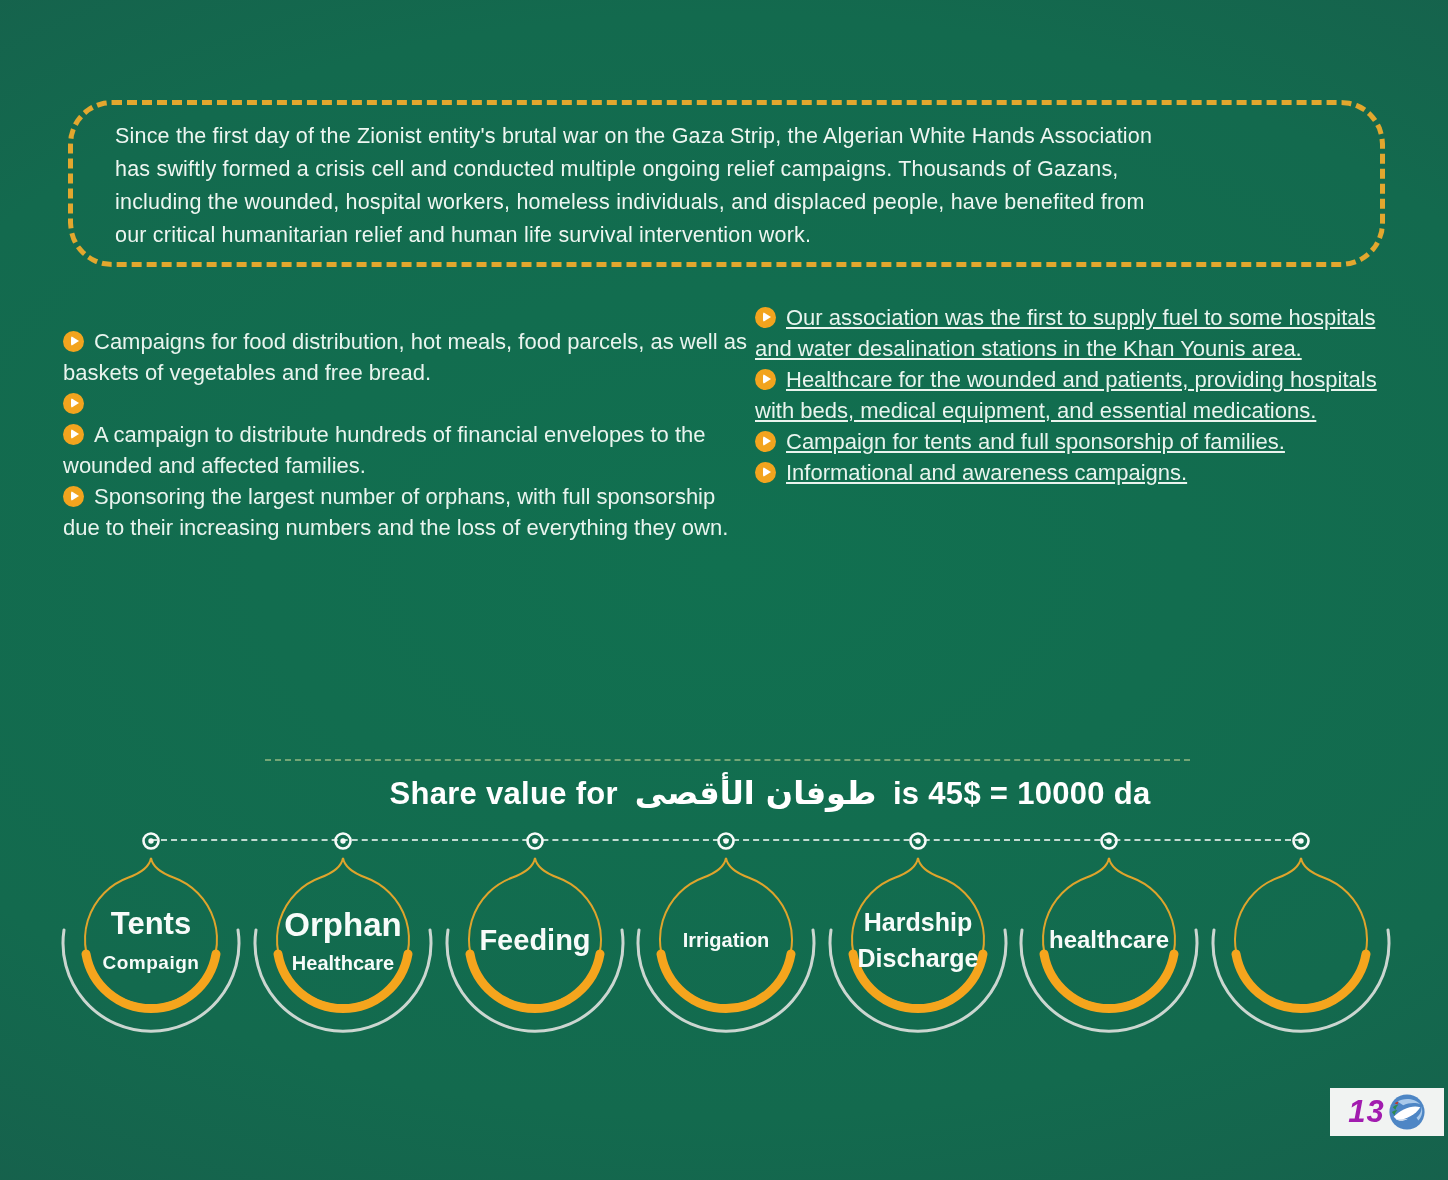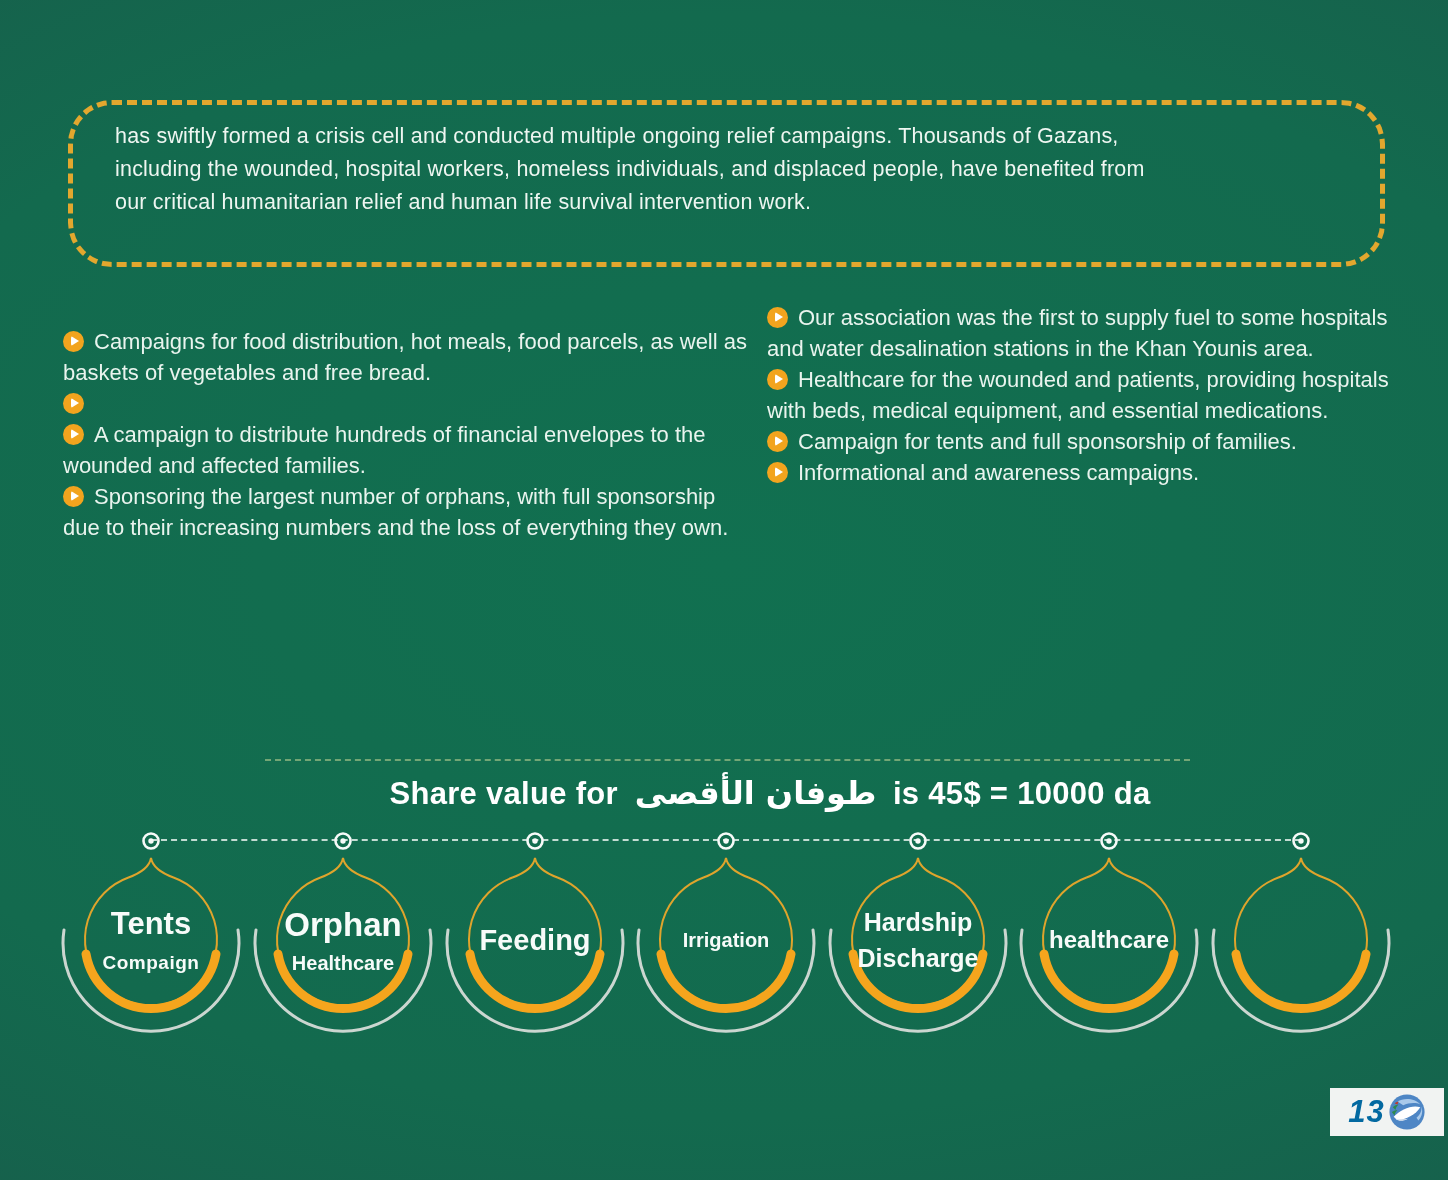--- a/index.html
+++ b/index.html
@@ -22,21 +22,21 @@
   }
   .intro-line{
     font-size:21.5px;line-height:33px;letter-spacing:.2px;
     color:#eef6f1;font-weight:400;white-space:nowrap;
   }
 
   
   .columns{position:absolute;left:0;top:302px;width:1448px;display:flex;}
   .col{box-sizing:border-box;}
   .col-left{width:692px;margin-left:63px;margin-top:24px;}
-  .col-right{width:650px;margin-left:12px;}
+  .col-right{width:650px;margin-left:0;text-decoration:underline;}
   .bullet{margin:0;font-size:22px;line-height:31px;color:#e9f4ee;}
   .play-icon{
     display:inline-block;width:21px;height:21px;border-radius:50%;
     background:#f2a41e;position:relative;vertical-align:-3px;margin-right:10px;
   }
   .play-icon::after{
     content:"";position:absolute;left:8px;top:5px;
     border-left:8px solid #ffffff;
     border-top:5.5px solid transparent;
     border-bottom:5.5px solid transparent;
@@ -78,21 +78,21 @@
   .item-6 .l1{font-size:28px;} .item-6 .l2{font-size:28px;margin-top:9px;}
   .item-0{left:51px;} .item-1{left:243px;} .item-2{left:435px;} .item-3{left:626px;}
   .item-4{left:818px;} .item-5{left:1009px;} .item-6{left:1201px;}
 
   
   .page-badge{
     position:absolute;right:4px;top:1088px;width:114px;height:48px;
     background:#f1f3f2;display:flex;align-items:center;justify-content:center;gap:3px;
   }
   .page-num{
-    font-size:31px;font-weight:700;font-style:italic;color:#0369a1;letter-spacing:1px;
+    font-size:31px;font-weight:700;font-style:italic;color:#a21caf;letter-spacing:1px;
   }
   .logo{display:inline-flex;}
   .hidden-defs{position:absolute;width:0;height:0;overflow:hidden;}
 </style>
 </head>
 <body>
 
 <div class="page">
 
   <svg class="hidden-defs" aria-hidden="true">
@@ -101,20 +101,21 @@
         <circle cx="100" cy="11" r="7.5" fill="none" stroke="#f6faf8" stroke-width="2.6"></circle>
         <circle cx="100" cy="11" r="2.7" fill="#f6faf8"></circle>
         <path d="M13,100 A88,88 0 1 0 187,100" fill="none" stroke="#cbd6d0" stroke-width="3" stroke-linecap="round"></path>
         <path d="M100,28 C101.5,37 109,42.5 122.5,47.5 A66,66 0 1 1 77.5,47.5 C91,42.5 98.5,37 100,28 Z" fill="none" stroke="#dfa42c" stroke-width="2"></path>
         <path d="M35,124 A66,66 0 0 0 165,124" fill="none" stroke="#f5a51d" stroke-width="9" stroke-linecap="round"></path>
       </g>
     </defs>
   </svg>
 
   <div class="intro-box">
+    <div class="intro-line">Since the first day of the Zionist entity's brutal war on the Gaza Strip, the Algerian White Hands Association</div>
     <div class="intro-line">has swiftly formed a crisis cell and conducted multiple ongoing relief campaigns. Thousands of Gazans,</div>
     <div class="intro-line">including the wounded, hospital workers, homeless individuals, and displaced people, have benefited from</div>
     <div class="intro-line">our critical humanitarian relief and human life survival intervention work.</div>
   </div>
 
   <div class="columns">
     <div class="col col-left">
       <p class="bullet"><span class="play-icon"></span><span>Campaigns for food distribution, hot meals, food parcels, as well as baskets of vegetables and free bread.</span></p>
       <p class="bullet"><span class="play-icon"></span></p>
       <p class="bullet"><span class="play-icon"></span><span>A campaign to distribute hundreds of financial envelopes to the wounded and affected families.</span></p>

